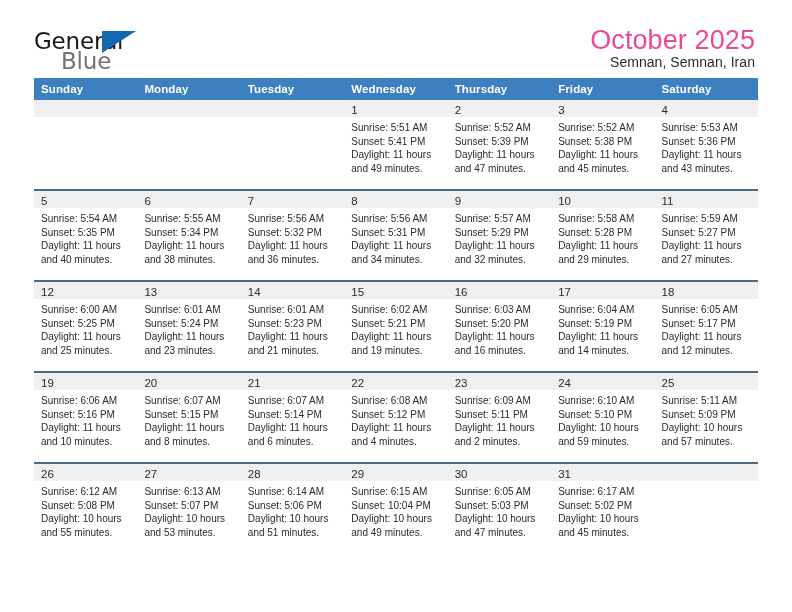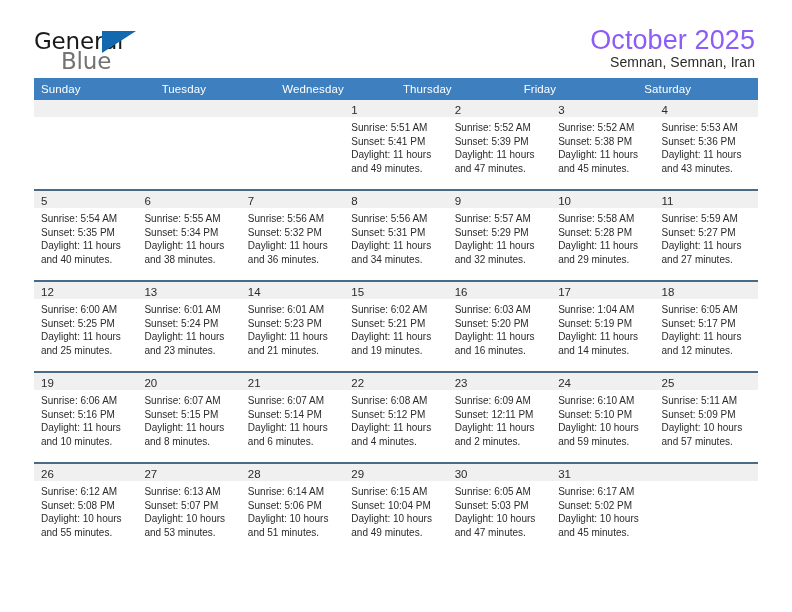--- a/index.html
+++ b/index.html
@@ -67,41 +67,42 @@
     border-bottom: 22px solid transparent;
   }
 
   .titles {
     text-align: right;
     padding-top: 0;
   }
   .cal-title {
     font-size: 27px;
     font-weight: normal;
-    color: #8b5cf6;
+    color: #ec4899;
     letter-spacing: 0.1px;
     line-height: 1.05;
     font-family: "Liberation Sans", sans-serif;
   }
   .cal-sub {
     font-size: 14px;
     color: #2b2b2b;
     letter-spacing: 0.05px;
   }
 
   
   .calendar {
     margin-top: 6px;
     width: 724px;
   }
 
   .weekdays {
     display: grid;
-    grid-template-columns: repeat(6, 1fr);
+    grid-template-columns: repeat(7, 1fr);
     background: #3d7fbf;
+    font-weight: bold;
   }
   .weekday {
     color: #ffffff;
     font-size: 11.5px;
     padding: 5px 0 5px 7px;
     letter-spacing: 0.1px;
   }
 
   .week {
     display: grid;
@@ -160,20 +161,21 @@
       <div class="cal-title">October 2025</div>
       <div class="cal-sub">Semnan, Semnan, Iran</div>
     </div>
 
   </div>
 
   <div class="calendar">
 
     <div class="weekdays">
       <div class="weekday">Sunday</div>
+      <div class="weekday">Monday</div>
       <div class="weekday">Tuesday</div>
       <div class="weekday">Wednesday</div>
       <div class="weekday">Thursday</div>
       <div class="weekday">Friday</div>
       <div class="weekday">Saturday</div>
     </div>
 
     <div id="weeks-container">
         <div class="week first">
           <div class="day empty">
@@ -347,21 +349,21 @@
             <div class="day-body">
               <div>Sunrise: 6:03 AM</div>
               <div>Sunset: 5:20 PM</div>
               <div>Daylight: 11 hours</div>
               <div>and 16 minutes.</div>
             </div>
           </div>
           <div class="day">
             <div class="day-num-band"><span class="day-num">17</span></div>
             <div class="day-body">
-              <div>Sunrise: 1:04 AM</div>
+              <div>Sunrise: 6:04 AM</div>
               <div>Sunset: 5:19 PM</div>
               <div>Daylight: 11 hours</div>
               <div>and 14 minutes.</div>
             </div>
           </div>
           <div class="day">
             <div class="day-num-band"><span class="day-num">18</span></div>
             <div class="day-body">
               <div>Sunrise: 6:05 AM</div>
               <div>Sunset: 5:17 PM</div>
@@ -404,21 +406,21 @@
               <div>Sunrise: 6:08 AM</div>
               <div>Sunset: 5:12 PM</div>
               <div>Daylight: 11 hours</div>
               <div>and 4 minutes.</div>
             </div>
           </div>
           <div class="day">
             <div class="day-num-band"><span class="day-num">23</span></div>
             <div class="day-body">
               <div>Sunrise: 6:09 AM</div>
-              <div>Sunset: 12:11 PM</div>
+              <div>Sunset: 5:11 PM</div>
               <div>Daylight: 11 hours</div>
               <div>and 2 minutes.</div>
             </div>
           </div>
           <div class="day">
             <div class="day-num-band"><span class="day-num">24</span></div>
             <div class="day-body">
               <div>Sunrise: 6:10 AM</div>
               <div>Sunset: 5:10 PM</div>
               <div>Daylight: 10 hours</div>

